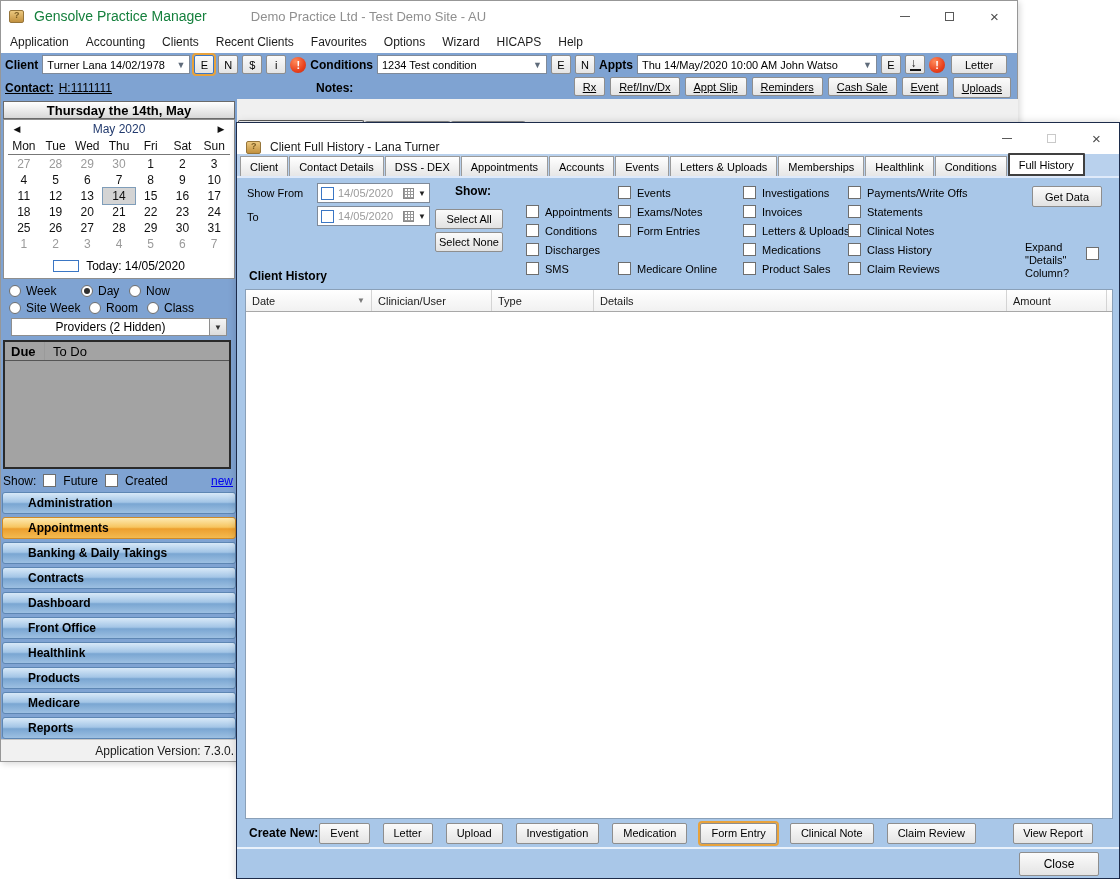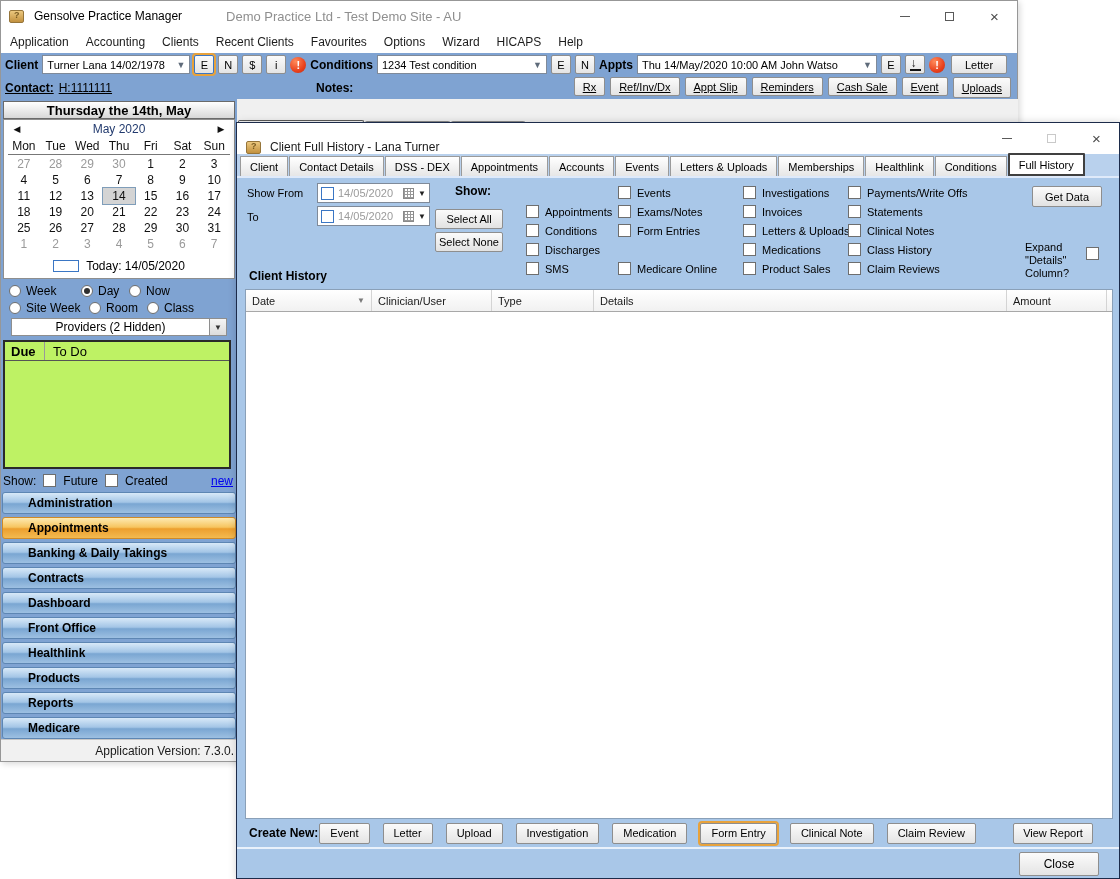--- a/index.html
+++ b/index.html
@@ -3,21 +3,21 @@
 <meta charset="utf-8">
 <style>
   * { box-sizing: border-box; margin:0; padding:0; }
   html,body { width:1120px; height:879px; background:#ffffff; font-family:"Liberation Sans",sans-serif; overflow:hidden; }
 
   
   #main-window { position:absolute; left:0; top:0; width:1018px; height:762px; background:#fff; border:1px solid #979797; box-shadow:2px 2px 6px rgba(0,0,0,.15); }
   .mw-titlebar { position:absolute; left:0; top:0; right:0; height:30px; background:#fff; display:flex; align-items:center; padding-left:8px; }
   .app-icon { width:15px; height:13px; background:linear-gradient(#ecc87f,#c2913f); border:1px solid #96753a; border-radius:2px; position:relative; flex:0 0 auto; }
   .app-icon::after { content:"?"; position:absolute; left:4px; top:-1px; font-size:9px; color:#7a5c22; font-weight:bold; }
-  .mw-title { color:#000000; font-size:12px; margin-left:10px; white-space:nowrap; }
+  .mw-title { color:#15803d; font-size:14px; margin-left:10px; white-space:nowrap; }
   .mw-title2 { color:#8f8f8f; font-size:13px; margin-left:44px; white-space:nowrap; }
   .win-controls { margin-left:auto; display:flex; height:100%; }
   .win-btn { width:45px; height:100%; display:flex; align-items:center; justify-content:center; color:#5a5a5a; }
   .glyph-min { width:10px; height:0; border-top:1px solid #5a5a5a; }
   .glyph-max { width:9px; height:9px; border:1px solid #5a5a5a; }
   .glyph-max.disabled { border-color:#c9c9c9; }
   .glyph-close { font-size:15px; line-height:1; color:#4a4a4a; }
 
   .mw-menubar { position:absolute; left:0; top:30px; right:0; height:22px; background:#fff; display:flex; align-items:center; gap:17px; padding-left:9px; }
   .menu-item { font-size:12px; color:#1c1c1c; white-space:nowrap; }
@@ -57,21 +57,21 @@
 
   .radio-row { position:absolute; left:0; right:0; height:16px; }
   .radio-item { position:absolute; display:flex; align-items:center; gap:5px; font-size:12px; color:#000; }
   .radio { width:12px; height:12px; border-radius:50%; background:#fff; border:1px solid #6e6e6e; flex:0 0 auto; }
   .radio.sel::after { content:""; display:block; width:6px; height:6px; border-radius:50%; background:#2f2f2f; margin:2px auto; }
 
   #providers { position:absolute; left:10px; top:219px; width:216px; height:18px; background:#fff; border:1px solid #8e8e8e; display:flex; align-items:center; }
   #providers .ptext { flex:1; text-align:center; font-size:12px; color:#000; }
   #providers .pbtn { width:17px; height:100%; background:linear-gradient(#f5f5f5,#dcdcdc); border-left:1px solid #8e8e8e; display:flex; align-items:center; justify-content:center; font-size:8px; color:#333; }
 
-  #todo { position:absolute; left:2px; top:241px; width:228px; height:129px; background:#bef264; border:2px solid #2a2a2a; }
+  #todo { position:absolute; left:2px; top:241px; width:228px; height:129px; background:#a3a3a3; border:2px solid #2a2a2a; }
   .todo-head { height:19px; border-bottom:1px solid #555; display:flex; align-items:center; }
   .todo-col1 { width:40px; padding-left:6px; font-weight:bold; font-size:13px; border-right:1px solid #9a9a9a; height:100%; display:flex; align-items:center; }
   .todo-col2 { padding-left:8px; font-weight:normal; font-size:13px; }
 
   #show-row { position:absolute; left:2px; top:373px; right:4px; height:17px; display:flex; align-items:center; gap:7px; font-size:12px; color:#000; }
   .cb { width:13px; height:13px; background:#fff; border:1px solid #6e6e6e; flex:0 0 auto; display:inline-block; }
   .cb.blue { border-color:#3a76c4; }
   #new-link { margin-left:auto; color:#0000ee; text-decoration:underline; font-size:12px; }
 
   #nav-stack { position:absolute; left:1px; top:393px; right:1px; }
@@ -317,22 +317,22 @@
     </div>
     <div id="nav-stack">
         <div class="nav-btn">Administration</div>
         <div class="nav-btn active">Appointments</div>
         <div class="nav-btn">Banking &amp; Daily Takings</div>
         <div class="nav-btn">Contracts</div>
         <div class="nav-btn">Dashboard</div>
         <div class="nav-btn">Front Office</div>
         <div class="nav-btn">Healthlink</div>
         <div class="nav-btn">Products</div>
+        <div class="nav-btn">Medicare</div>
         <div class="nav-btn">Reports</div>
-        <div class="nav-btn">Medicare</div>
       </div>
   </div>
 
   <div id="content-area">
     <div id="site-tabs">
         <span class="site-tab active">Test Demo Site - AU</span>
         <span class="site-tab">GPM Physio</span>
         <span class="site-tab">GPM Gym</span>
       </div>
   </div>

